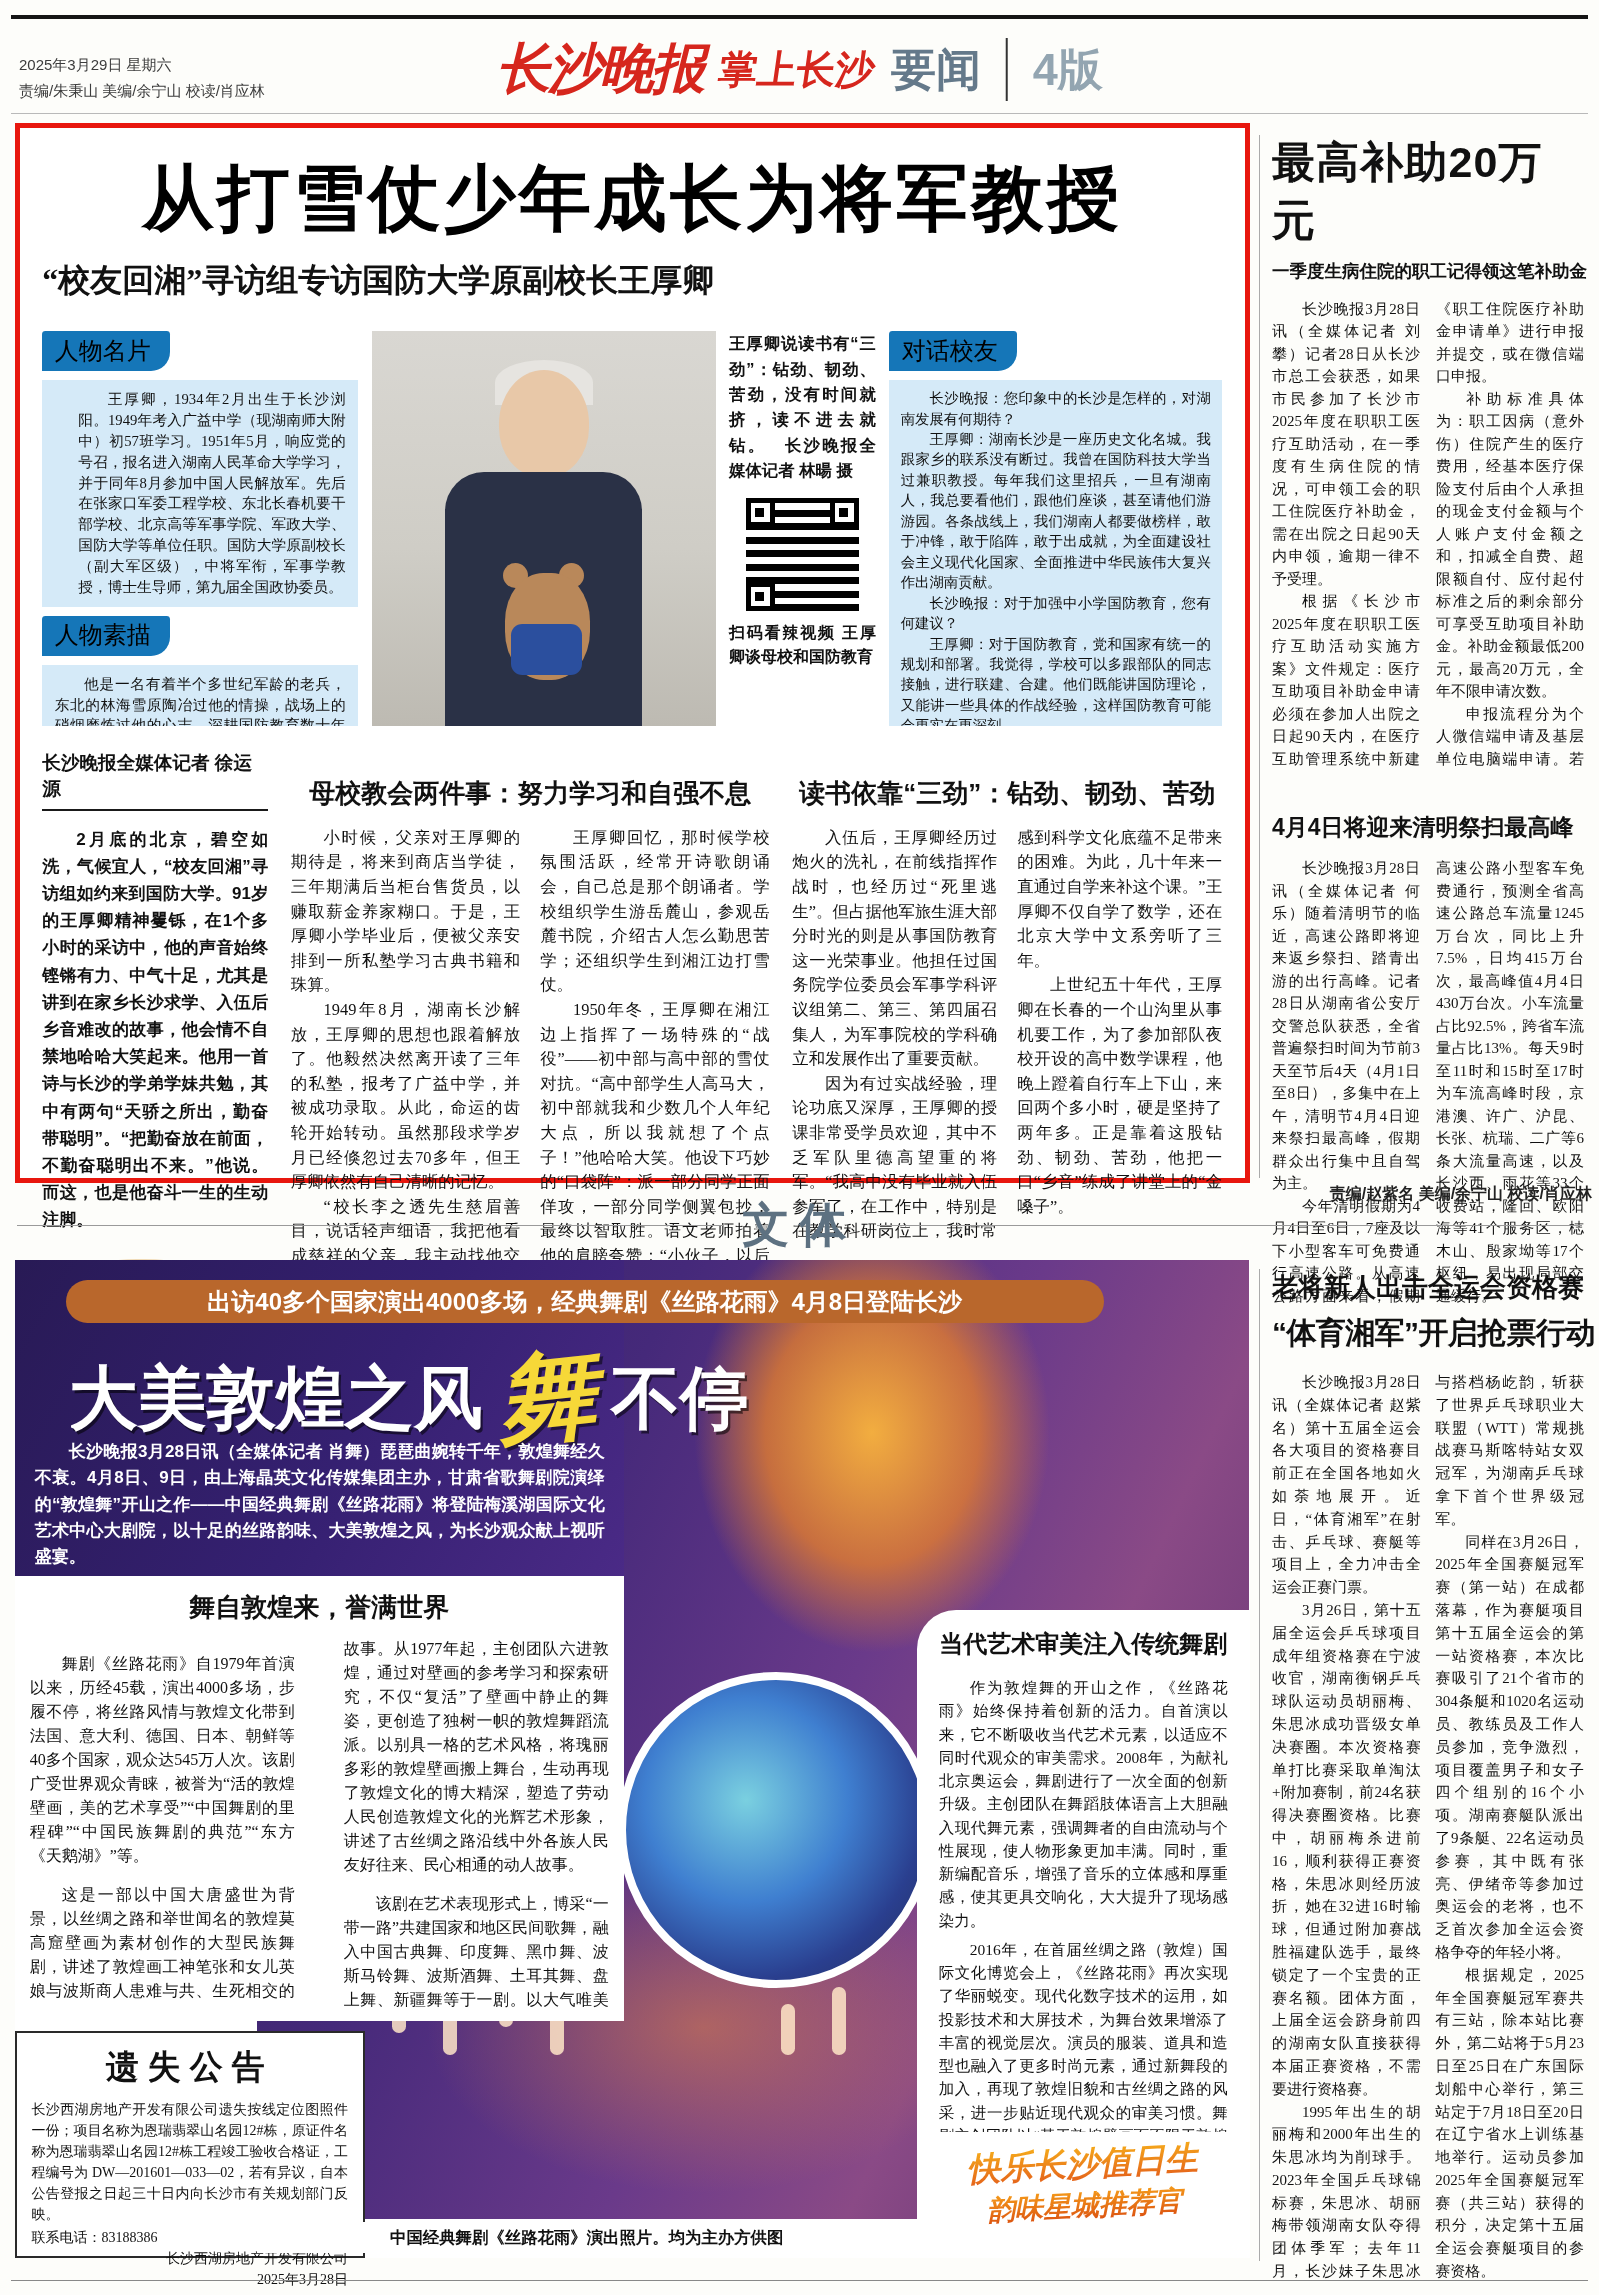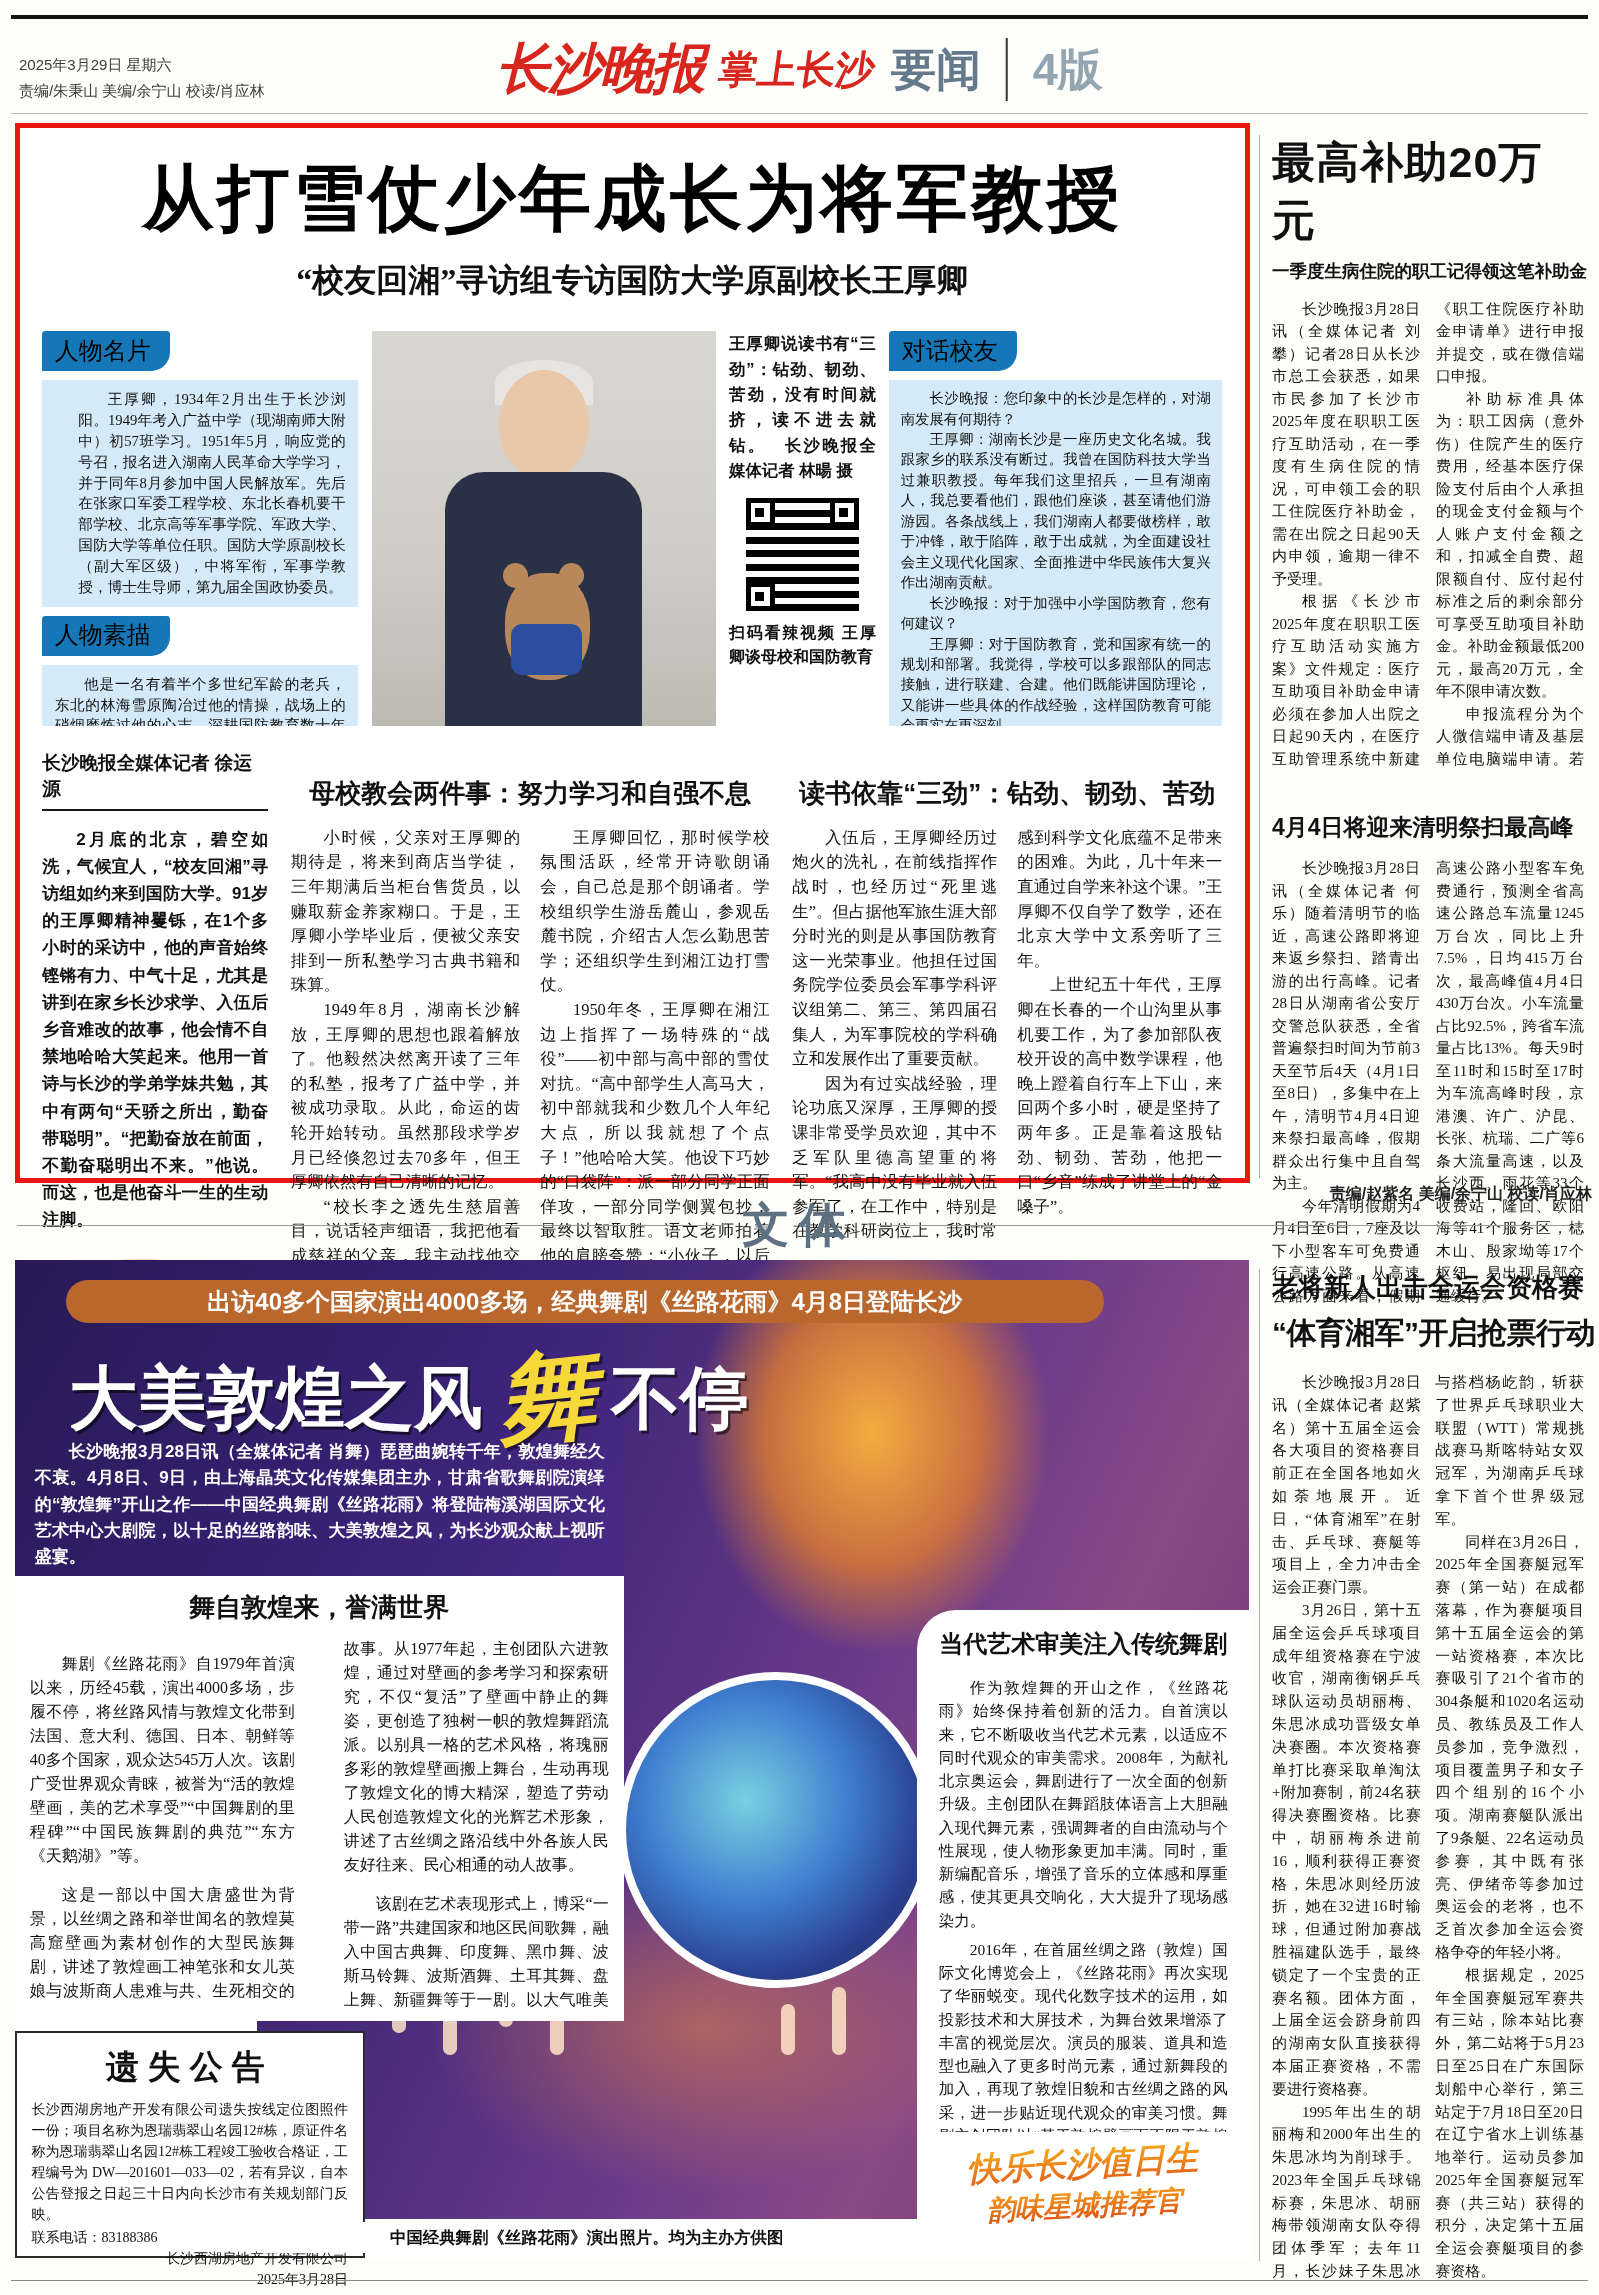--- a/index.html
+++ b/index.html
@@ -15,21 +15,21 @@
   .date-block{position:absolute;left:19px;top:52px;font-size:15px;color:#3c3c3c;line-height:1.7;font-family:"Liberation Sans","DejaVu Sans",sans-serif;}
   .masthead{position:absolute;left:50%;top:33px;transform:translateX(-50%);display:flex;align-items:center;gap:16px;white-space:nowrap;}
   .masthead .script{font-size:54px;font-weight:bold;font-style:italic;color:#d6261d;letter-spacing:-2.3px;}
   .masthead .tag{font-size:39px;font-weight:900;color:#d6261d;transform:skewX(-8deg);font-family:"Liberation Sans","DejaVu Sans",sans-serif;}
   .masthead .vert{width:1.7px;height:63px;background:#333;margin:0 9px;}
   .masthead .secname{font-size:45px;font-weight:900;color:#64798a;font-family:"Liberation Sans","DejaVu Sans",sans-serif;}
   .masthead .pageno{font-size:45px;font-weight:700;color:#93a5b1;font-family:"Liberation Sans","DejaVu Sans",sans-serif;}
   
   .lead-box{position:absolute;left:14.7px;top:123px;width:1235px;height:1060px;border:5px solid #e8170e;background:#fff;box-sizing:border-box;padding:16px 22.6px;}
   .lead-headline{margin-top:17px;text-align:center;font-size:72px;font-weight:900;letter-spacing:3.4px;line-height:1.05;color:#000;font-family:"Liberation Sans","DejaVu Sans",sans-serif;}
-  .lead-subhead{margin-top:22.6px;text-align:center;font-size:32px;font-weight:700;color:#111;}
+  .lead-subhead{margin-top:22.6px;font-size:32px;font-weight:700;color:#111;}
   .info-row{margin-top:28px;display:flex;gap:13.5px;height:395px;}
   .panel-col{width:316px;display:flex;flex-direction:column;gap:9px;overflow:hidden;}
   .blue-tab{align-self:flex-start;background:#1576b8;color:#000000;font-size:24px;font-weight:400;padding:3.4px 19px 4.5px 12.4px;border-radius:3.4px 3.4px 19px 0;font-family:"Liberation Sans","DejaVu Sans",sans-serif;}
   .blue-panel{background:#d5eaf8;padding:9px 12.4px;font-size:14.7px;line-height:1.42;text-align:justify;overflow:hidden;}
   .blue-panel .para{text-indent:2em;margin:0;}
   .photo-col{width:344px;}
   .photo{width:344px;height:395px;background:linear-gradient(180deg,#d9d7d2 0%,#cfcdc6 55%,#bdbab2 100%);position:relative;overflow:hidden;}
   .photo .head{position:absolute;left:127px;top:39px;width:90px;height:107px;border-radius:50% 50% 46% 46%;background:#e8c8a8;}
   .photo .hair{position:absolute;left:123px;top:29px;width:98px;height:45px;border-radius:50% 50% 0 0;background:#e6e4e0;}
   .photo .body-suit{position:absolute;left:73px;top:141px;width:197px;height:254px;border-radius:39px 39px 0 0;background:#2a3146;}

